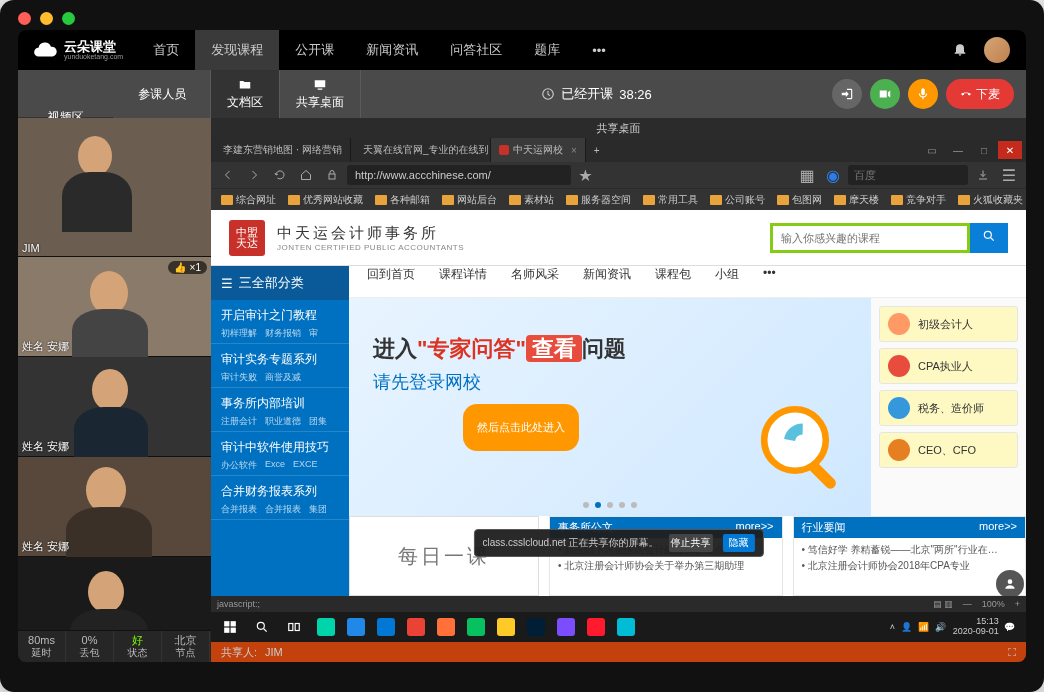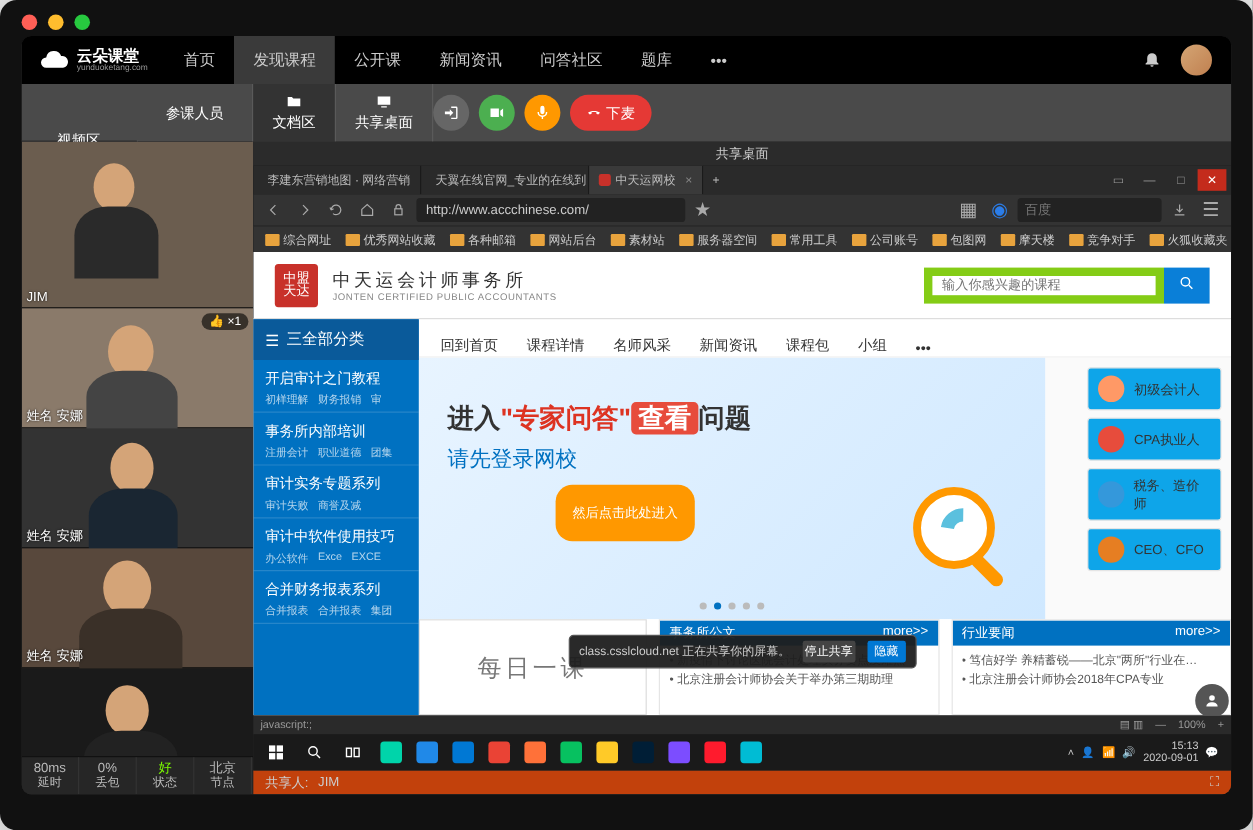--- a/index.html
+++ b/index.html
@@ -67,41 +67,41 @@
 .bm-item { display: flex; align-items: center; gap: 3px; padding: 0 4px; cursor: pointer; white-space: nowrap; }
 .bm-folder { width: 12px; height: 10px; background: #e8a33d; border-radius: 1px; }
 
 .webpage { flex: 1; background: #fff; overflow: hidden; position: relative; font-size: 12px; color: #333; }
 .wp-header { height: 56px; border-bottom: 1px solid #ddd; display: flex; align-items: center; padding: 0 18px; gap: 12px; }
 .wp-logo { width: 36px; height: 36px; background: #c8312a; color: #fff; display: flex; align-items: center; justify-content: center; border-radius: 3px; font-size: 13px; flex-direction: column; line-height: 1; }
 .wp-title-group { display: flex; flex-direction: column; }
 .wp-title { font-size: 15px; letter-spacing: 3px; }
 .wp-sub { font-size: 8px; color: #888; letter-spacing: 0.5px; }
 .wp-search { margin-left: auto; display: flex; }
-.wp-search input { width: 200px; height: 30px; border: 7px solid #84cc16; padding: 0 8px; font-size: 11px; }
+.wp-search input { width: 200px; height: 30px; border: 3px solid #84cc16; padding: 0 8px; font-size: 11px; }
 .wp-search button { width: 38px; height: 30px; background: #0a7fd8; border: none; color: #fff; cursor: pointer; }
 
 .wp-body { display: flex; height: calc(100% - 56px); }
 .wp-nav { width: 138px; background: #0071c1; color: #fff; font-size: 12px; overflow: hidden; }
 .wp-nav-head { background: #0a5a9a; padding: 8px 10px; font-size: 13px; display: flex; align-items: center; gap: 6px; }
 .wp-nav-item { padding: 7px 10px 3px; border-bottom: 1px solid rgba(255,255,255,.15); }
 .wp-nav-sub { font-size: 9px; color: rgba(255,255,255,.7); display: flex; gap: 8px; padding-top: 3px; }
 
 .wp-main { flex: 1; display: flex; flex-direction: column; overflow: hidden; }
-.wp-tabs { height: 32px; display: flex; align-items: flex-end; gap: 24px; padding: 0 18px; font-size: 12px; border-bottom: 1px solid #eee; }
+.wp-tabs { height: 32px; display: flex; align-items: flex-start; gap: 24px; padding: 0 18px; font-size: 12px; border-bottom: 1px solid #eee; }
 .wp-tab { cursor: pointer; }
 .wp-hero { flex: 1; display: flex; overflow: hidden; position: relative; }
 .wp-banner { flex: 1; background: linear-gradient(135deg,#e8f4ff,#cfe8ff); position: relative; display: flex; flex-direction: column; justify-content: center; padding: 0 24px; overflow: hidden; }
 .banner-l1 { font-size: 22px; font-weight: bold; color: #333; margin-top: -30px; }
 .banner-l1 .red { color: #d32; } .banner-l1 .box { background: #e74c3c; color: #fff; padding: 1px 6px; border-radius: 4px; }
 .banner-l2 { font-size: 18px; color: #0071c1; margin-top: 6px; }
 .banner-btn { margin-top: 10px; background: #ff9800; color: #fff; border-radius: 14px; padding: 16px 14px; font-size: 11px; width: fit-content; margin-left: 90px; }
 .banner-graphic { position: absolute; right: 10px; bottom: 10px; width: 110px; height: 110px; }
 .wp-cards { width: 155px; display: flex; flex-direction: column; padding: 8px; gap: 6px; font-size: 11px; background: #fafafa; }
-.wp-card { background: #0ea5e9; border: 1px solid #e5e5e5; border-radius: 3px; padding: 6px 8px; display: flex; align-items: center; gap: 8px; cursor: pointer; margin-left: 27px; }
+.wp-card { background: #fef9c3; border: 1px solid #e5e5e5; border-radius: 3px; padding: 6px 8px; display: flex; align-items: center; gap: 8px; cursor: pointer; }
 .wp-card .ico { width: 22px; height: 22px; border-radius: 50%; }
 
 .wp-lower { display: flex; gap: 10px; padding: 0 0 0 0; height: 80px; }
 .wp-panel { flex: 1; border: 1px solid #e5e5e5; font-size: 11px; overflow: hidden; }
 .wp-panel-head { background: #0071c1; color: #fff; padding: 3px 8px; display: flex; justify-content: space-between; font-size: 11px; }
 .wp-panel-body { padding: 4px 8px; color: #555; }
 .wp-panel-body li { list-style: none; padding: 1px 0; font-size: 10px; white-space: nowrap; overflow: hidden; text-overflow: ellipsis; }
 .daily-box { width: 190px; border: 1px solid #ddd; display: flex; align-items: center; justify-content: center; font-size: 20px; color: #777; background: #fff; }
 
 .share-overlay { position: absolute; bottom: 85px; left: 50%; transform: translateX(-50%); background: rgba(30,30,30,.95); border-radius: 4px; padding: 4px 8px; display: flex; align-items: center; gap: 10px; font-size: 10px; color: #ccc; z-index: 50; border: 1px solid #555; }
@@ -181,20 +181,28 @@
             <path d="M3 5h6l2 2h10v11H3z"></path>
           </svg>
         <span>文档区</span>
       </div>
       <div class="tool-btn">
         <svg viewBox="0 0 24 24">
             <path d="M3 4h18v12H3zM8 20h8v-2H8z"></path>
           </svg>
         <span>共享桌面</span>
       </div>
+      <div class="timer">
+        <svg width="14" height="14" viewBox="0 0 24 24">
+            <circle cx="12" cy="12" r="9" fill="none" stroke="#ccc" stroke-width="2"></circle>
+            <path stroke="#ccc" stroke-width="2" d="M12 7v5l3 3"></path>
+          </svg>
+        <span>已经开课</span>
+        <span>38:26</span>
+      </div>
       <div class="right-controls">
         <div class="circ-btn btn-logout">
             <svg viewBox="0 0 24 24">
               <path d="M10 17l5-5-5-5v3H3v4h7zM19 3h-7v2h7v14h-7v2h7a2 2 0 0 0 2-2V5a2 2 0 0 0-2-2z"></path>
             </svg>
           </div>
         <div class="circ-btn btn-cam">
             <svg viewBox="0 0 24 24">
               <path d="M3 6h12v12H3zM17 9l4-3v12l-4-3z"></path>
             </svg>
@@ -413,32 +421,32 @@
                 <div id="wp-nav-items">
                     <div class="wp-nav-item">
                       <div>开启审计之门教程</div>
                       <div class="wp-nav-sub">
                         <span>初样理解</span>
                         <span>财务报销</span>
                         <span>审</span>
                       </div>
                     </div>
                     <div class="wp-nav-item">
+                      <div>审计实务专题系列</div>
+                      <div class="wp-nav-sub">
+                        <span>审计失败</span>
+                        <span>商誉及减</span>
+                      </div>
+                    </div>
+                    <div class="wp-nav-item">
                       <div>事务所内部培训</div>
                       <div class="wp-nav-sub">
                         <span>注册会计</span>
                         <span>职业道德</span>
                         <span>团集</span>
-                      </div>
-                    </div>
-                    <div class="wp-nav-item">
-                      <div>审计实务专题系列</div>
-                      <div class="wp-nav-sub">
-                        <span>审计失败</span>
-                        <span>商誉及减</span>
                       </div>
                     </div>
                     <div class="wp-nav-item">
                       <div>审计中软件使用技巧</div>
                       <div class="wp-nav-sub">
                         <span>办公软件</span>
                         <span>Exce</span>
                         <span>EXCE</span>
                       </div>
                     </div>

